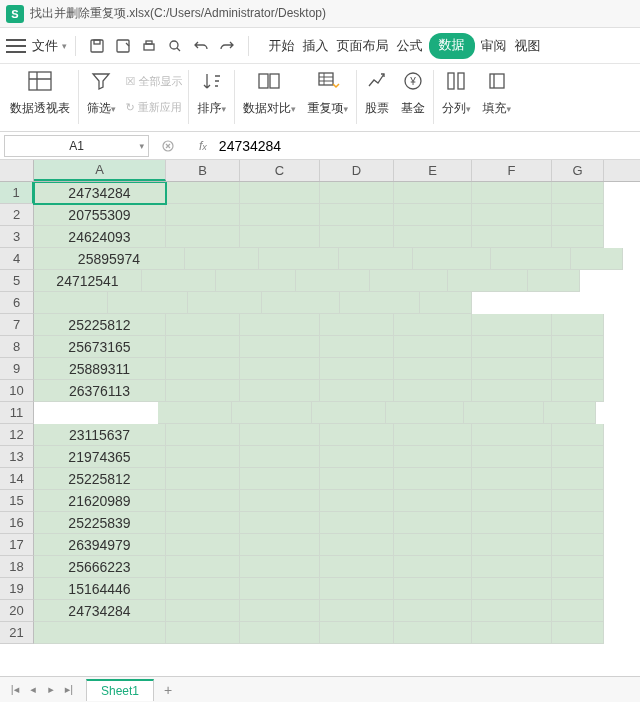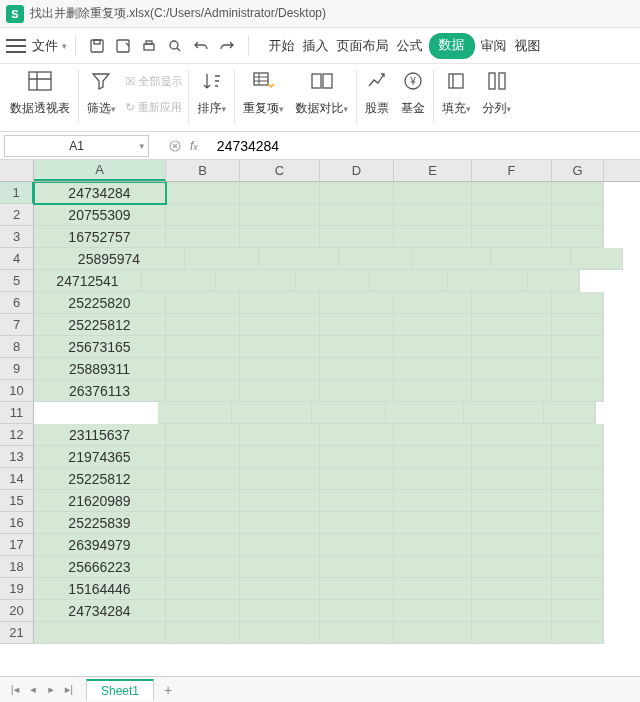--- a/index.html
+++ b/index.html
@@ -29,21 +29,21 @@
 .rgroup .lbl { font-size: 12px; color: #333; margin-top: 6px; }
 .vsep { width: 1px; height: 54px; background: #e3e3e3; margin: 2px 2px 0 2px; }
 .gray { color: #bbb !important; }
 .stack { display: flex; flex-direction: column; gap: 4px; padding: 2px 4px; font-size: 11px; color: #888; }
 .stack .row { display: flex; align-items: center; gap: 3px; }
 
 
 .fbar { display: flex; align-items: center; height: 28px; border-bottom: 1px solid #d8d8d8; }
 .namebox { width: 145px; height: 22px; margin: 0 4px; border: 1px solid #ccc; display: flex; align-items: center; justify-content: center; position: relative; background: #fff; font-size: 12px; }
 .namebox .dd { position: absolute; right: 4px; font-size: 9px; color: #888; }
-.fx-icons { display: flex; align-items: center; gap: 8px; margin: 0 15px; color: #888; }
+.fx-icons { display: flex; align-items: center; gap: 24px; margin: 0 8px; color: #888; }
 .fx-input { flex: 1; height: 22px; border: none; outline: none; padding: 0 4px; font-size: 14px; font-family: inherit; }
 
 
 .grid-wrap { flex: 1; overflow: hidden; position: relative; display: flex; flex-direction: column; }
 .colhdr { display: flex; height: 22px; background: #e9e9e9; border-bottom: 1px solid #bdbdbd; }
 .corner { width: 34px; border-right: 1px solid #bdbdbd; background: #e9e9e9; }
 .ch { flex: 0 0 auto; display: flex; align-items: center; justify-content: center; border-right: 1px solid #cfcfcf; font-size: 13px; color: #555; background: #e9e9e9; }
 .ch.sel { background: #d0e8d8; border-bottom: 2px solid #1aad7d; }
 .rows { flex: 1; overflow: hidden; }
 .row { display: flex; height: 22px; }
@@ -158,36 +158,36 @@
         <svg width="22" height="22" viewBox="0 0 22 22">
           <path d="M6 4v14M6 18l-3-3M6 18l3-3M14 6h5M14 11h4M14 16h3" stroke="#555" stroke-width="1.3" fill="none"></path>
         </svg>
       </div>
     <div class="lbl"><span>排序</span><span class="chev">▾</span></div>
   </div>
   <div class="vsep"></div>
   <div class="rgroup">
     <div class="icon-big">
         <svg width="24" height="22" viewBox="0 0 24 22">
+          <rect x="2" y="4" width="9" height="14" fill="none" stroke="#555" stroke-width="1.3"></rect>
+          <rect x="13" y="4" width="9" height="14" fill="none" stroke="#555" stroke-width="1.3"></rect>
+        </svg>
+      </div>
+    <div class="lbl"><span>数据对比</span><span class="chev">▾</span></div>
+  </div>
+  <div class="rgroup">
+    <div class="icon-big">
+        <svg width="24" height="22" viewBox="0 0 24 22">
           <rect x="3" y="3" width="14" height="12" fill="none" stroke="#555" stroke-width="1.3"></rect>
           <path d="M3 7h14M3 11h14M8 3v12" stroke="#555" stroke-width="1"></path>
           <path d="M17 14l3 3 3-3" stroke="#f5a623" stroke-width="1.5" fill="none"></path>
         </svg>
       </div>
     <div class="lbl"><span>重复项</span><span class="chev">▾</span></div>
   </div>
-  <div class="rgroup">
-    <div class="icon-big">
-        <svg width="24" height="22" viewBox="0 0 24 22">
-          <rect x="2" y="4" width="9" height="14" fill="none" stroke="#555" stroke-width="1.3"></rect>
-          <rect x="13" y="4" width="9" height="14" fill="none" stroke="#555" stroke-width="1.3"></rect>
-        </svg>
-      </div>
-    <div class="lbl"><span>数据对比</span><span class="chev">▾</span></div>
-  </div>
   <div class="vsep"></div>
   <div class="rgroup">
     <div class="icon-big">
         <svg width="22" height="22" viewBox="0 0 22 22">
           <path d="M3 16l5-6 4 3 6-9" fill="none" stroke="#555" stroke-width="1.3"></path>
           <path d="M15 4h3v3" fill="none" stroke="#555" stroke-width="1.3"></path>
         </svg>
       </div>
     <div class="lbl">股票</div>
   </div>
@@ -197,34 +197,34 @@
           <circle cx="11" cy="11" r="8" fill="none" stroke="#555" stroke-width="1.3"></circle>
           <text x="11" y="15" text-anchor="middle" font-size="10" fill="#555">¥</text>
         </svg>
       </div>
     <div class="lbl">基金</div>
   </div>
   <div class="vsep"></div>
   <div class="rgroup">
     <div class="icon-big">
         <svg width="22" height="22" viewBox="0 0 22 22">
+          <rect x="3" y="3" width="6" height="16" fill="none" stroke="#555" stroke-width="1.3"></rect>
+          <rect x="13" y="3" width="6" height="16" fill="none" stroke="#555" stroke-width="1.3"></rect>
+        </svg>
+      </div>
+    <div class="lbl"><span>分列</span><span class="chev">▾</span></div>
+  </div>
+  <div class="rgroup">
+    <div class="icon-big">
+        <svg width="22" height="22" viewBox="0 0 22 22">
           <rect x="4" y="4" width="14" height="14" fill="none" stroke="#555" stroke-width="1.3"></rect>
           <path d="M8 4v14" stroke="#555" stroke-width="1.3"></path>
         </svg>
       </div>
     <div class="lbl"><span>填充</span><span class="chev">▾</span></div>
-  </div>
-  <div class="rgroup">
-    <div class="icon-big">
-        <svg width="22" height="22" viewBox="0 0 22 22">
-          <rect x="3" y="3" width="6" height="16" fill="none" stroke="#555" stroke-width="1.3"></rect>
-          <rect x="13" y="3" width="6" height="16" fill="none" stroke="#555" stroke-width="1.3"></rect>
-        </svg>
-      </div>
-    <div class="lbl"><span>分列</span><span class="chev">▾</span></div>
   </div>
 </div>
 
 <div class="fbar">
   <div class="namebox">
     <span>A1</span>
     <span class="dd">▾</span>
   </div>
   <div class="fx-icons">
     <span>
@@ -267,21 +267,21 @@
         <div class="cell" style="width: 132px;">20755309</div>
         <div class="cell" style="width: 74px;"></div>
         <div class="cell" style="width: 80px;"></div>
         <div class="cell" style="width: 74px;"></div>
         <div class="cell" style="width: 78px;"></div>
         <div class="cell" style="width: 80px;"></div>
         <div class="cell" style="width: 52px;"></div>
       </div>
       <div class="row">
         <div class="rh">3</div>
-        <div class="cell" style="width: 132px;">16752757</div>
+        <div class="cell" style="width: 132px;">24624093</div>
         <div class="cell" style="width: 74px;"></div>
         <div class="cell" style="width: 80px;"></div>
         <div class="cell" style="width: 74px;"></div>
         <div class="cell" style="width: 78px;"></div>
         <div class="cell" style="width: 80px;"></div>
         <div class="cell" style="width: 52px;"></div>
       </div>
       <div class="row">
         <div class="rh">4</div>
         <div class="cell" style="width: 151px;">25895974</div>
@@ -297,21 +297,20 @@
         <div class="cell" style="width: 108px;">24712541</div>
         <div class="cell" style="width: 74px;"></div>
         <div class="cell" style="width: 80px;"></div>
         <div class="cell" style="width: 74px;"></div>
         <div class="cell" style="width: 78px;"></div>
         <div class="cell" style="width: 80px;"></div>
         <div class="cell" style="width: 52px;"></div>
       </div>
       <div class="row">
         <div class="rh">6</div>
-        <div class="cell" style="width: 132px;">25225820</div>
         <div class="cell" style="width: 74px;"></div>
         <div class="cell" style="width: 80px;"></div>
         <div class="cell" style="width: 74px;"></div>
         <div class="cell" style="width: 78px;"></div>
         <div class="cell" style="width: 80px;"></div>
         <div class="cell" style="width: 52px;"></div>
       </div>
       <div class="row">
         <div class="rh">7</div>
         <div class="cell" style="width: 132px;">25225812</div>

